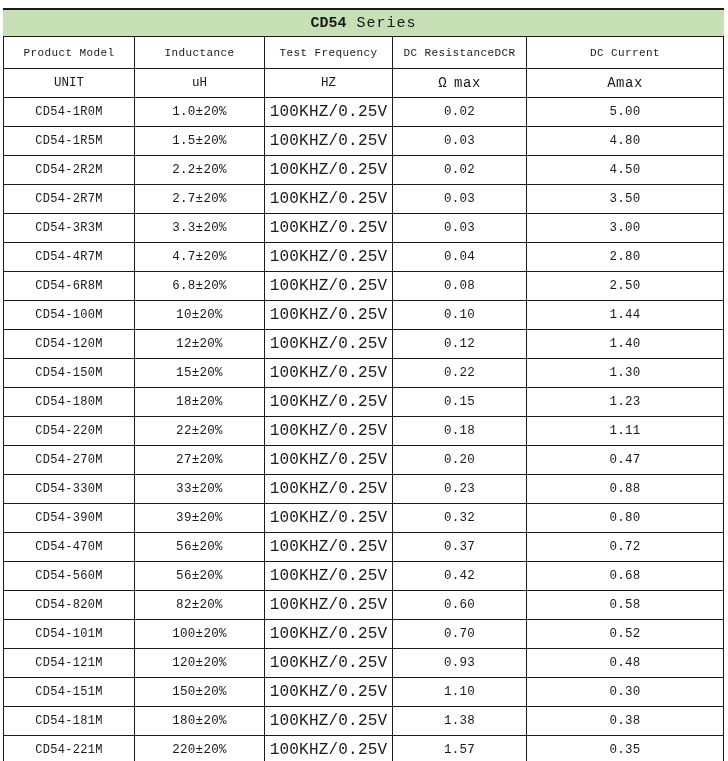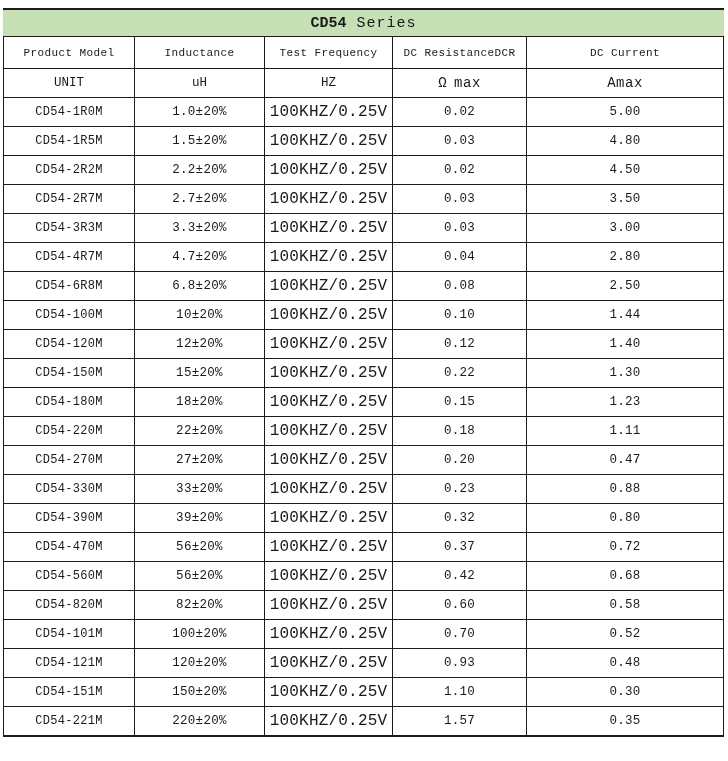--- a/index.html
+++ b/index.html
@@ -266,20 +266,27 @@
           <td class="val">0.48</td>
         </tr>
         <tr class="data-row">
           <td class="model">CD54-151M</td>
           <td class="val">150±20%</td>
           <td class="freq">100KHZ/0.25V</td>
           <td class="val">1.10</td>
           <td class="val">0.30</td>
         </tr>
         <tr class="data-row">
+          <td class="model">CD54-181M</td>
+          <td class="val">180±20%</td>
+          <td class="freq">100KHZ/0.25V</td>
+          <td class="val">1.38</td>
+          <td class="val">0.38</td>
+        </tr>
+        <tr class="data-row">
           <td class="model">CD54-221M</td>
           <td class="val">220±20%</td>
           <td class="freq">100KHZ/0.25V</td>
           <td class="val">1.57</td>
           <td class="val">0.35</td>
         </tr>
       </tbody>
   </table>
 </div>
 

